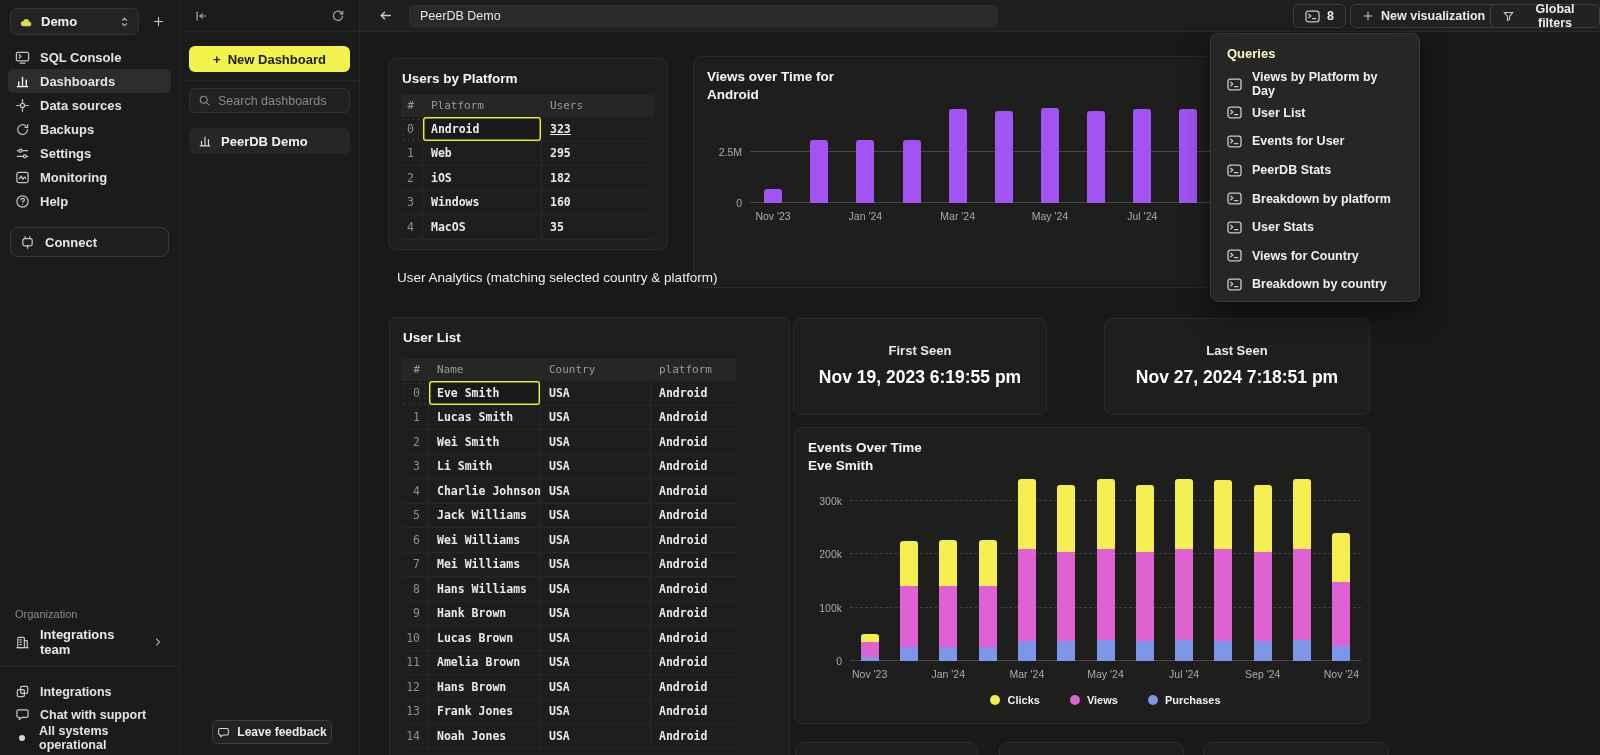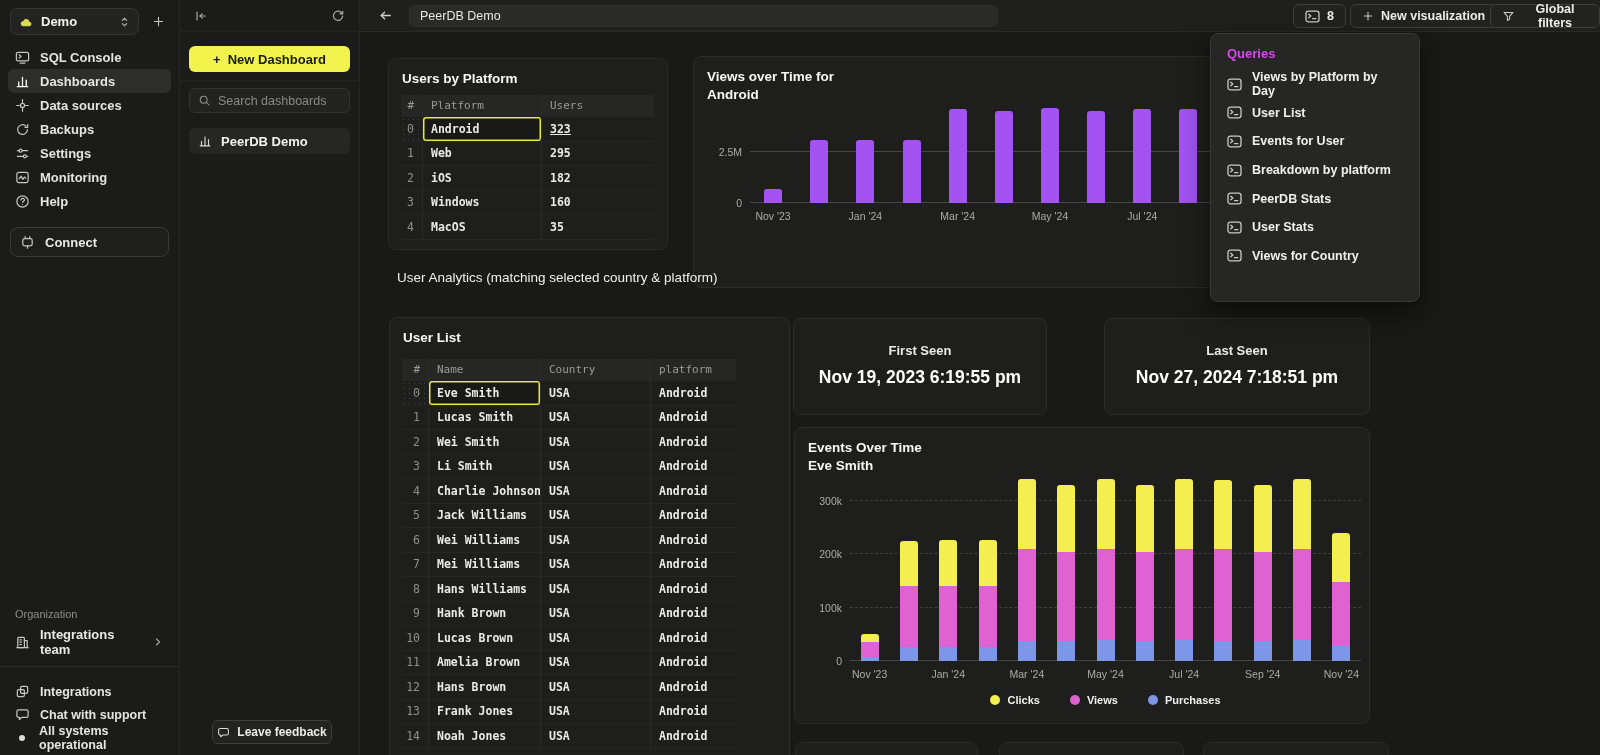--- a/index.html
+++ b/index.html
@@ -161,21 +161,21 @@
   #events-legend { position:absolute; left:55px; width:511px; top:266px; display:flex; justify-content:center; gap:30px; }
   .lg-item { display:flex; align-items:center; gap:7px; font-size:11px; font-weight:bold; color:#F0F0EE; }
   .lg-dot { width:10px; height:10px; border-radius:50%; }
 
   
   #popup {
     position:absolute; left:1210px; top:33px; width:210px; height:269px; z-index:20;
     background:#262624; border:1px solid #383836; border-radius:8px;
     box-shadow: 0 10px 28px rgba(0,0,0,.55);
   }
-  .pp-title { position:absolute; left:16px; top:12px; font-size:13px; font-weight:bold; color:#d946ef; }
+  .pp-title { position:absolute; left:16px; top:12px; font-size:13px; font-weight:bold; color:#fef9c3; }
   #popup-list { position:absolute; left:0; right:0; top:36px; }
   .pp-item { display:flex; align-items:center; gap:10px; height:28.6px; padding:0 16px; font-size:12.5px; font-weight:600; color:#F0F0EE; cursor:pointer; }
 </style>
 </head>
 <body>
 
 <aside id="sidebar">
 
   <div class="svc-row">
     <div class="svc-select">
@@ -759,31 +759,31 @@
         <span>Events for User</span>
       </div>
       <div class="pp-item">
         <span class="icn">
           <svg width="15" height="13" viewBox="0 0 16 14" fill="none" stroke="#C9C9C7" stroke-width="1.4" stroke-linecap="round" stroke-linejoin="round">
             <rect x="1" y="1.2" width="14" height="11.5" rx="2.5"></rect>
             <path d="M4 4.5 6.2 6.4 4 8.3"></path>
             <path d="M8 9.2h3.6"></path>
           </svg>
         </span>
-        <span>Breakdown by platform</span>
+        <span>PeerDB Stats</span>
       </div>
       <div class="pp-item">
         <span class="icn">
           <svg width="15" height="13" viewBox="0 0 16 14" fill="none" stroke="#C9C9C7" stroke-width="1.4" stroke-linecap="round" stroke-linejoin="round">
             <rect x="1" y="1.2" width="14" height="11.5" rx="2.5"></rect>
             <path d="M4 4.5 6.2 6.4 4 8.3"></path>
             <path d="M8 9.2h3.6"></path>
           </svg>
         </span>
-        <span>PeerDB Stats</span>
+        <span>Breakdown by platform</span>
       </div>
       <div class="pp-item">
         <span class="icn">
           <svg width="15" height="13" viewBox="0 0 16 14" fill="none" stroke="#C9C9C7" stroke-width="1.4" stroke-linecap="round" stroke-linejoin="round">
             <rect x="1" y="1.2" width="14" height="11.5" rx="2.5"></rect>
             <path d="M4 4.5 6.2 6.4 4 8.3"></path>
             <path d="M8 9.2h3.6"></path>
           </svg>
         </span>
         <span>User Stats</span>
@@ -791,14 +791,24 @@
       <div class="pp-item">
         <span class="icn">
           <svg width="15" height="13" viewBox="0 0 16 14" fill="none" stroke="#C9C9C7" stroke-width="1.4" stroke-linecap="round" stroke-linejoin="round">
             <rect x="1" y="1.2" width="14" height="11.5" rx="2.5"></rect>
             <path d="M4 4.5 6.2 6.4 4 8.3"></path>
             <path d="M8 9.2h3.6"></path>
           </svg>
         </span>
         <span>Views for Country</span>
       </div>
+      <div class="pp-item">
+        <span class="icn">
+          <svg width="15" height="13" viewBox="0 0 16 14" fill="none" stroke="#C9C9C7" stroke-width="1.4" stroke-linecap="round" stroke-linejoin="round">
+            <rect x="1" y="1.2" width="14" height="11.5" rx="2.5"></rect>
+            <path d="M4 4.5 6.2 6.4 4 8.3"></path>
+            <path d="M8 9.2h3.6"></path>
+          </svg>
+        </span>
+        <span>Breakdown by country</span>
+      </div>
     </div>
 </div>
 
 </body></html>

